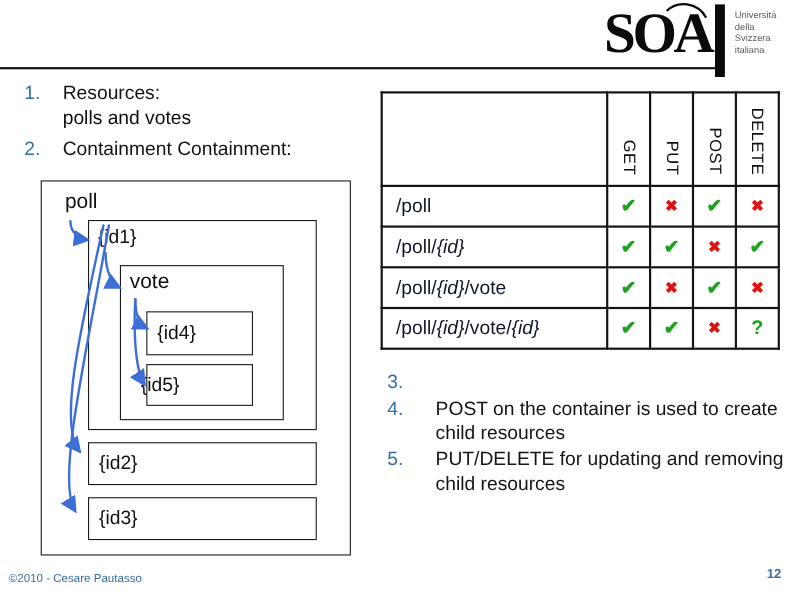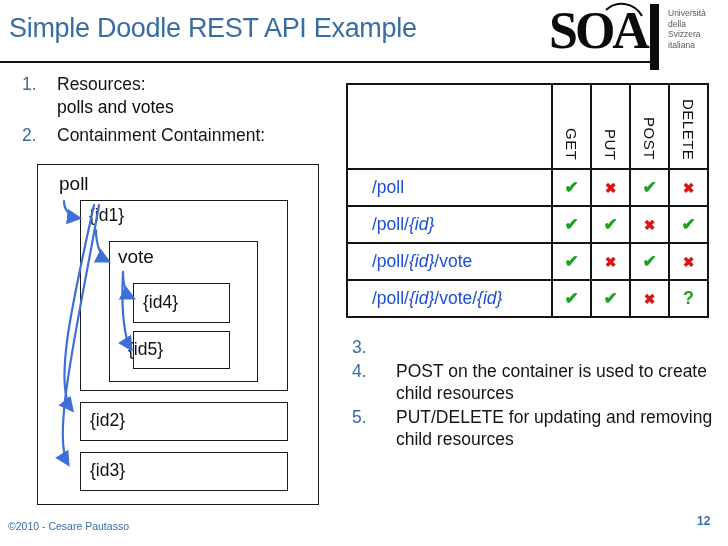--- a/index.html
+++ b/index.html
@@ -38,38 +38,37 @@
 
   
   .api-table{left:346px;top:83px;}
   table{border-collapse:collapse;}
   td,th{border:2px solid #141414;background:#fff;}
   th.corner{width:201px;}
   th.method{width:37px;vertical-align:bottom;text-align:center;padding:3px 0 4px 0;font-weight:normal;}
   th.method span{writing-mode:vertical-rl;display:inline-block;font-size:15px;color:#101010;letter-spacing:0.5px;}
   tr.hdr{height:85px;}
   tr.body-row{height:37px;}
-  td.resource{font-size:17.5px;padding-left:24px;color:#1d4ed8;white-space:nowrap;}
+  td.resource{font-size:17.5px;padding-left:12px;color:#0f172a;white-space:nowrap;}
   td.resource i{font-style:italic;}
   td.mark-cell{text-align:center;font-weight:bold;}
   .mark{display:inline-block;}
   .mark.check{color:var(--green);font-size:17px;}
   .mark.cross{color:var(--red);font-size:14px;}
   .mark.question{color:var(--green);font-size:18px;}
 
   
   .copyright{left:8px;top:520px;font-size:10.5px;color:var(--accent);}
   .pagenum{left:697px;top:514px;font-size:12px;font-weight:bold;color:var(--accent);}
 </style>
 </head>
 <body>
 
 <div class="slide">
 
-  <div class="abs title">Simple Doodle REST API Example</div>
   <div class="abs rule"></div>
   <div class="abs soa">SOA</div>
   <svg class="abs" style="left:602px;top:0px;" width="42" height="18">
     <path d="M40,16 C32,2 14,0 4,10" fill="none" stroke="#0b0b0b" stroke-width="2"></path>
   </svg>
   <div class="abs logo-bar"></div>
   <div class="abs uni">
     <div>Università</div>
     <div>della</div>
     <div>Svizzera</div>

